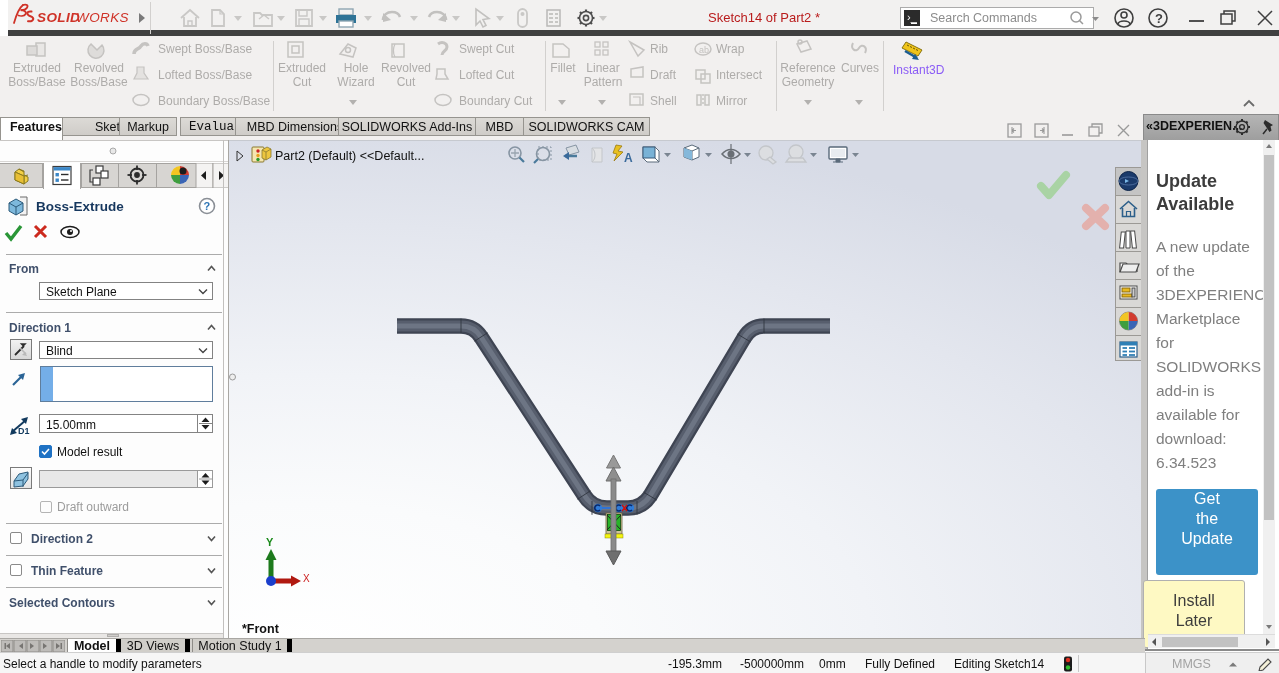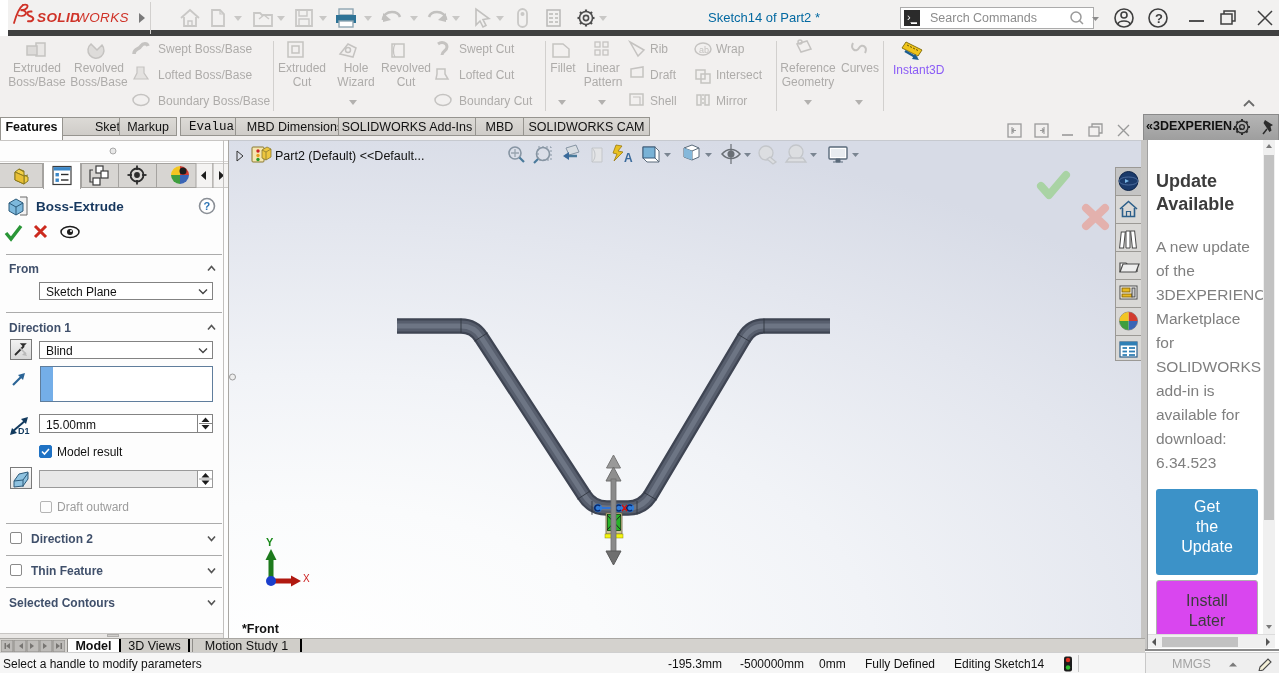--- a/index.html
+++ b/index.html
@@ -12,21 +12,21 @@
 .ribtxt{position:absolute;color:#aeacaa;font-size:12px;white-space:nowrap;}
 .ribtxtc{position:absolute;color:#aeacaa;font-size:12px;white-space:nowrap;text-align:center;transform:translateX(-50%);}
 #tabrow{left:0;top:117px;width:1279px;height:23px;background:#f2f0ef;}
 .tab{position:absolute;top:0;height:19px;background:linear-gradient(#dcdad6,#cfccc8);border:1px solid #96948f;color:#111;text-align:center;font-size:12.5px;line-height:18px;}
 .tabactive{background:#fff;font-weight:bold;border-bottom:none !important;z-index:2;height:23px;}
 #leftpanel{left:0;top:140px;width:229px;height:498px;background:#fdfdfd;}
 #viewport{left:229px;top:140px;width:912px;height:498px;border-top:1px solid #c6c9cf;background:radial-gradient(ellipse 125% 108% at 8% 101%, #ffffff 0%, #fafbfc 26%, #f1f3f7 50%, #e3e6ee 78%, #d7dbe6 100%);}
 #rightpanel{left:1141px;top:114px;width:138px;height:397px;}
 #modeltabs{left:0;top:638px;width:1145px;height:14px;background:#d4d2ce;border-top:1px solid #a9a7a3;}
 #statusbar{left:0;top:652px;width:1279px;height:21px;background:#f6f6f6;border-top:1px solid #cfcfcf;}
-.mtab{position:absolute;top:0;height:14px;background:#d0cec9;border-right:2px solid #000000;color:#111;text-align:center;font-size:12.5px;line-height:14px;}
+.mtab{position:absolute;top:0;height:14px;background:#d0cec9;border-right:5px solid #000000;color:#111;text-align:center;font-size:12.5px;line-height:14px;}
 .stxt{position:absolute;top:4px;font-size:12px;color:#111;white-space:nowrap;}
 .pmlabel{position:absolute;font-weight:bold;color:#40506b;font-size:12px;}
 .combo{position:absolute;background:#fff;border:1px solid #838383;}
 .chev{position:absolute;width:9px;height:9px;}
 .sep{position:absolute;left:6px;width:216px;height:1px;background:#ababab;}
 </style>
 </head>
 <body>
 <div class="abs" id="titlebar">
 <svg class="abs" style="left:0;top:0" width="1279" height="36" viewBox="0 0 1279 36">
@@ -118,21 +118,21 @@
   <circle cx="1150" cy="18" r="9"></circle>
  </g>
  <text x="1147" y="23" font-size="13" fill="#3f3f3f" font-weight="bold">?</text>
  <line x1="1181" y1="21" x2="1196" y2="21" stroke="#3f3f3f" stroke-width="1.8"></line>
  <g fill="none" stroke="#3f3f3f" stroke-width="1.5">
   <path d="M1216,14 v-3 h11 v10 h-3"></path>
   <rect x="1213" y="14" width="11" height="10"></rect>
   <path d="M1250,11 l14,14 M1264,11 l-14,14"></path>
  </g>
 </svg>
-<div class="abs" style="left:700px;top:10px;font-size:13px;color:#0369a1;">Sketch14 of Part2 *</div>
+<div class="abs" style="left:700px;top:10px;font-size:13px;color:#b91c1c;">Sketch14 of Part2 *</div>
 
 <div class="abs" style="left:892px;top:7px;width:194px;height:22px;background:#fff;border:1px solid #ababab;"></div>
 <div class="abs" style="left:896px;top:10px;width:16px;height:16px;background:#2b2b2b;color:#fff;font-size:11px;line-height:15px;text-align:center;">›<span style="border-bottom:1px solid #fff">_</span></div>
 <div class="abs" style="left:922px;top:11px;font-size:12.5px;color:#8c8c8c;">Search Commands</div>
 <svg class="abs" style="left:1058px;top:9px" width="36" height="20" viewBox="0 0 36 20">
  <circle cx="10" cy="8" r="5" fill="none" stroke="#9a9a9a" stroke-width="1.5"></circle>
  <line x1="13.5" y1="11.5" x2="17" y2="15" stroke="#9a9a9a" stroke-width="1.5"></line>
  <path d="M26,8 h7 l-3.5,4 z" fill="#8c8c8c"></path>
 </svg>
 </div>
@@ -234,21 +234,21 @@
   <path d="M349,64 h8 l-4,5 z"></path>
   <path d="M558,64 h8 l-4,5 z"></path>
   <path d="M598,64 h8 l-4,5 z"></path>
   <path d="M804,64 h8 l-4,5 z"></path>
   <path d="M855,64 h8 l-4,5 z"></path>
  </g>
  <path d="M1244,70 l5,-5 l5,5" fill="none" stroke="#6b6b6b" stroke-width="1.8"></path>
 </svg>
 </div>
 <div class="abs" id="tabrow">
-<div class="tab tabactive" style="left:0px;width:63px;">Features</div>
+<div class="tab tabactive" style="left:0px;width:63px;text-align:right;">Features</div>
 <div class="tab" style="left:62px;width:72px;padding-left:32px;">Sketch</div>
 <div class="tab" style="left:119px;width:58px;">Markup</div>
 <div class="tab" style="left:180px;width:78px;font-family:Liberation Mono, monospace;">Evaluate</div>
 <div class="tab" style="left:235px;width:120px;">MBD Dimensions</div>
 <div class="tab" style="left:338px;width:138px;">SOLIDWORKS Add-Ins</div>
 <div class="tab" style="left:475px;width:49px;">MBD</div>
 <div class="tab" style="left:523px;width:127px;">SOLIDWORKS CAM</div>
 
 <svg class="abs" style="left:1005px;top:6px" width="136" height="16" viewBox="0 0 136 16">
  <g fill="none" stroke="#9a9a9a" stroke-width="1.3">
@@ -670,22 +670,22 @@
  <g fill="#2b2b2b">
         <path d="M32,2 l8,5 l-2.5,1.5 l1,4 l-2,1.5 l-6,-9 z"></path>
         <line x1="34" y1="11" x2="30" y2="16" stroke="#2b2b2b" stroke-width="1.5"></line>
       </g>
 </svg>
 
 <div class="abs" style="left:0;top:26px;width:7px;height:511px;background:#c6c5c3;border-right:1px solid #a0a0a0;"></div>
 <div class="abs" style="left:7px;top:26px;width:131px;height:511px;background:#fff;"></div>
 <div class="abs" style="left:15px;top:56px;width:104px;font-size:18px;font-weight:bold;color:#3c3c3c;line-height:23px;">Update Available</div>
 <div class="abs" style="left:15px;top:121px;width:107px;font-size:15.5px;color:#7f7f7f;line-height:24px;white-space:nowrap;overflow:hidden;">A new update<br>of the<br>3DEXPERIENCE<br>Marketplace<br>for<br>SOLIDWORKS<br>add-in is<br>available for<br>download:<br>6.34.523</div>
-<div class="abs" style="left:15px;top:375px;width:102px;height:86px;background:#3c92c8;border-radius:3px;color:#fff;font-size:16px;line-height:20px;text-align:center;padding-top:8px;">Get<br>the<br>Update</div>
-<div class="abs" style="left:15px;top:466px;width:102px;height:68px;background:#d946ef;border:1px solid #b0b0b0;border-radius:3px;color:#3c3c3c;font-size:16px;line-height:20px;text-align:center;padding-top:10px;">Install<br>Later</div>
+<div class="abs" style="left:15px;top:375px;width:102px;height:86px;background:#3c92c8;border-radius:3px;color:#fff;font-size:16px;line-height:20px;text-align:center;padding-top:0;">Get<br>the<br>Update</div>
+<div class="abs" style="left:2px;top:466px;width:102px;height:68px;background:#fef9c3;border:1px solid #b0b0b0;border-radius:3px;color:#3c3c3c;font-size:16px;line-height:20px;text-align:center;padding-top:10px;">Install<br>Later</div>
 
 <div class="abs" style="left:122px;top:26px;width:12px;height:494px;background:#f0f0f0;"></div>
 <div class="abs" style="left:123px;top:27px;width:10px;height:12px;background:#f0f0f0;"><svg width="10" height="12">
         <path d="M2,7 l3,-4 l3,4 z" fill="#7a7a7a"></path>
       </svg></div>
 <div class="abs" style="left:123px;top:41px;width:10px;height:365px;background:#c2c2c2;"></div>
 <div class="abs" style="left:123px;top:506px;width:10px;height:13px;background:#f0f0f0;"><svg width="10" height="13">
         <path d="M2,5 l3,4 l3,-4 z" fill="#7a7a7a"></path>
       </svg></div>
 
@@ -714,21 +714,21 @@
    <path d="M22,3 l-4,3 l4,3 z"></path>
    <path d="M29,3 l4,3 l-4,3 z"></path>
    <path d="M42,3 l4,3 l-4,3 z"></path>
    <path d="M55,3 l4,3 l-4,3 z"></path>
           <rect x="59.5" y="3" width="1.5" height="6"></rect>
   </g>
  </g>
 </svg>
 <div class="mtab" style="left:67px;width:54px;background:#fff;font-weight:bold;border-left:1px solid #8f8d89;">Model</div>
 <div class="mtab" style="left:121px;width:69px;">3D Views</div>
-<div class="mtab" style="left:192px;width:110px;border-left:1px solid #8f8d89;">Motion Study 1</div>
+<div class="mtab" style="left:192px;width:100px;border-left:1px solid #8f8d89;">Motion Study 1</div>
 </div>
 <div class="abs" id="statusbar">
 <div class="stxt" style="left:3px;">Select a handle to modify parameters</div>
 <div class="stxt" style="left:668px;">-195.3mm</div>
 <div class="stxt" style="left:740px;">-500000mm</div>
 <div class="stxt" style="left:819px;">0mm</div>
 <div class="stxt" style="left:865px;">Fully Defined</div>
 <div class="stxt" style="left:954px;">Editing Sketch14</div>
 <svg class="abs" style="left:1062px;top:3px" width="12" height="16" viewBox="0 0 12 16">
  <rect x="2" y="0.5" width="8" height="15" rx="2" fill="#1c1c1c"></rect>

